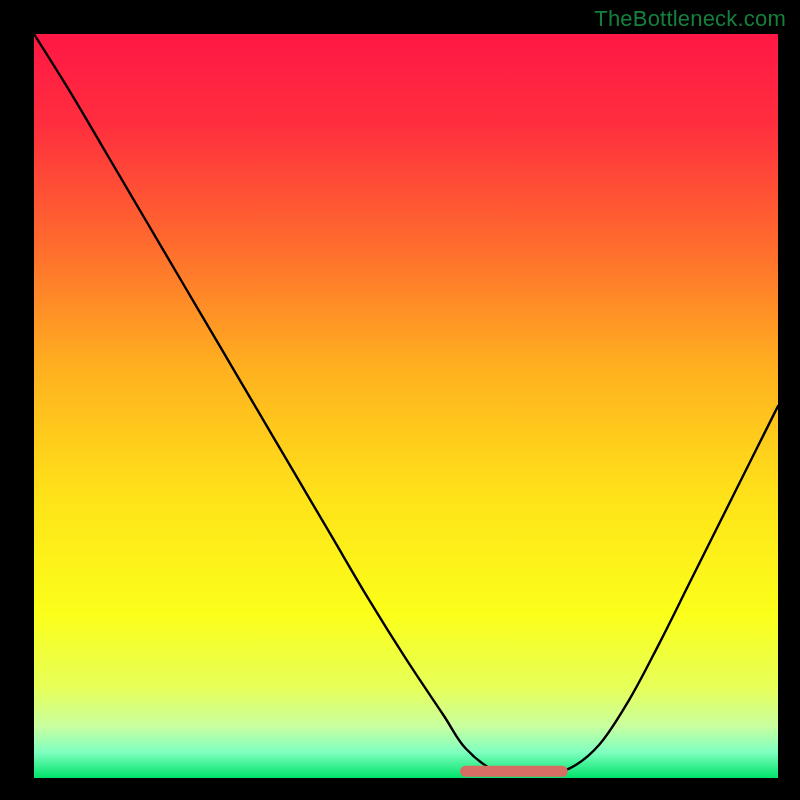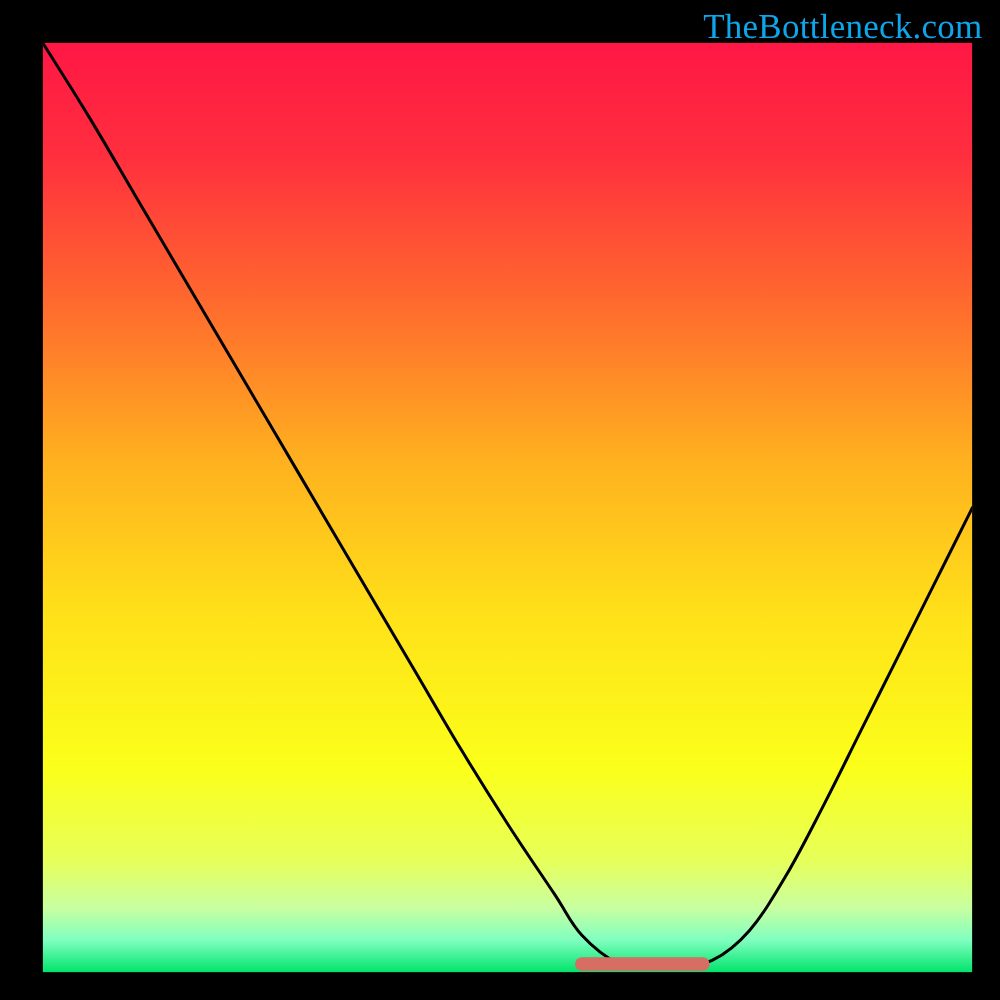--- a/index.html
+++ b/index.html
@@ -37,23 +37,23 @@
     position: absolute;
     left: 0;
     top: 0;
     width: 100%;
     height: 100%;
   }
   .watermark {
     position: absolute;
     top: 6px;
     right: 14px;
-    font-family: Liberation Serif, serif;
-    font-size: 28px;
-    color: #0ea5e9;
+    font-family: Liberation Sans, sans-serif;
+    font-size: 22px;
+    color: #15803d;
     letter-spacing: 0.2px;
   }
 </style>
 </head>
 <body>
 
 <div class="frame">
   <div class="plot">
     <svg class="gradient" id="grad-svg" viewBox="0 0 744 744" preserveAspectRatio="none">
       <defs>

